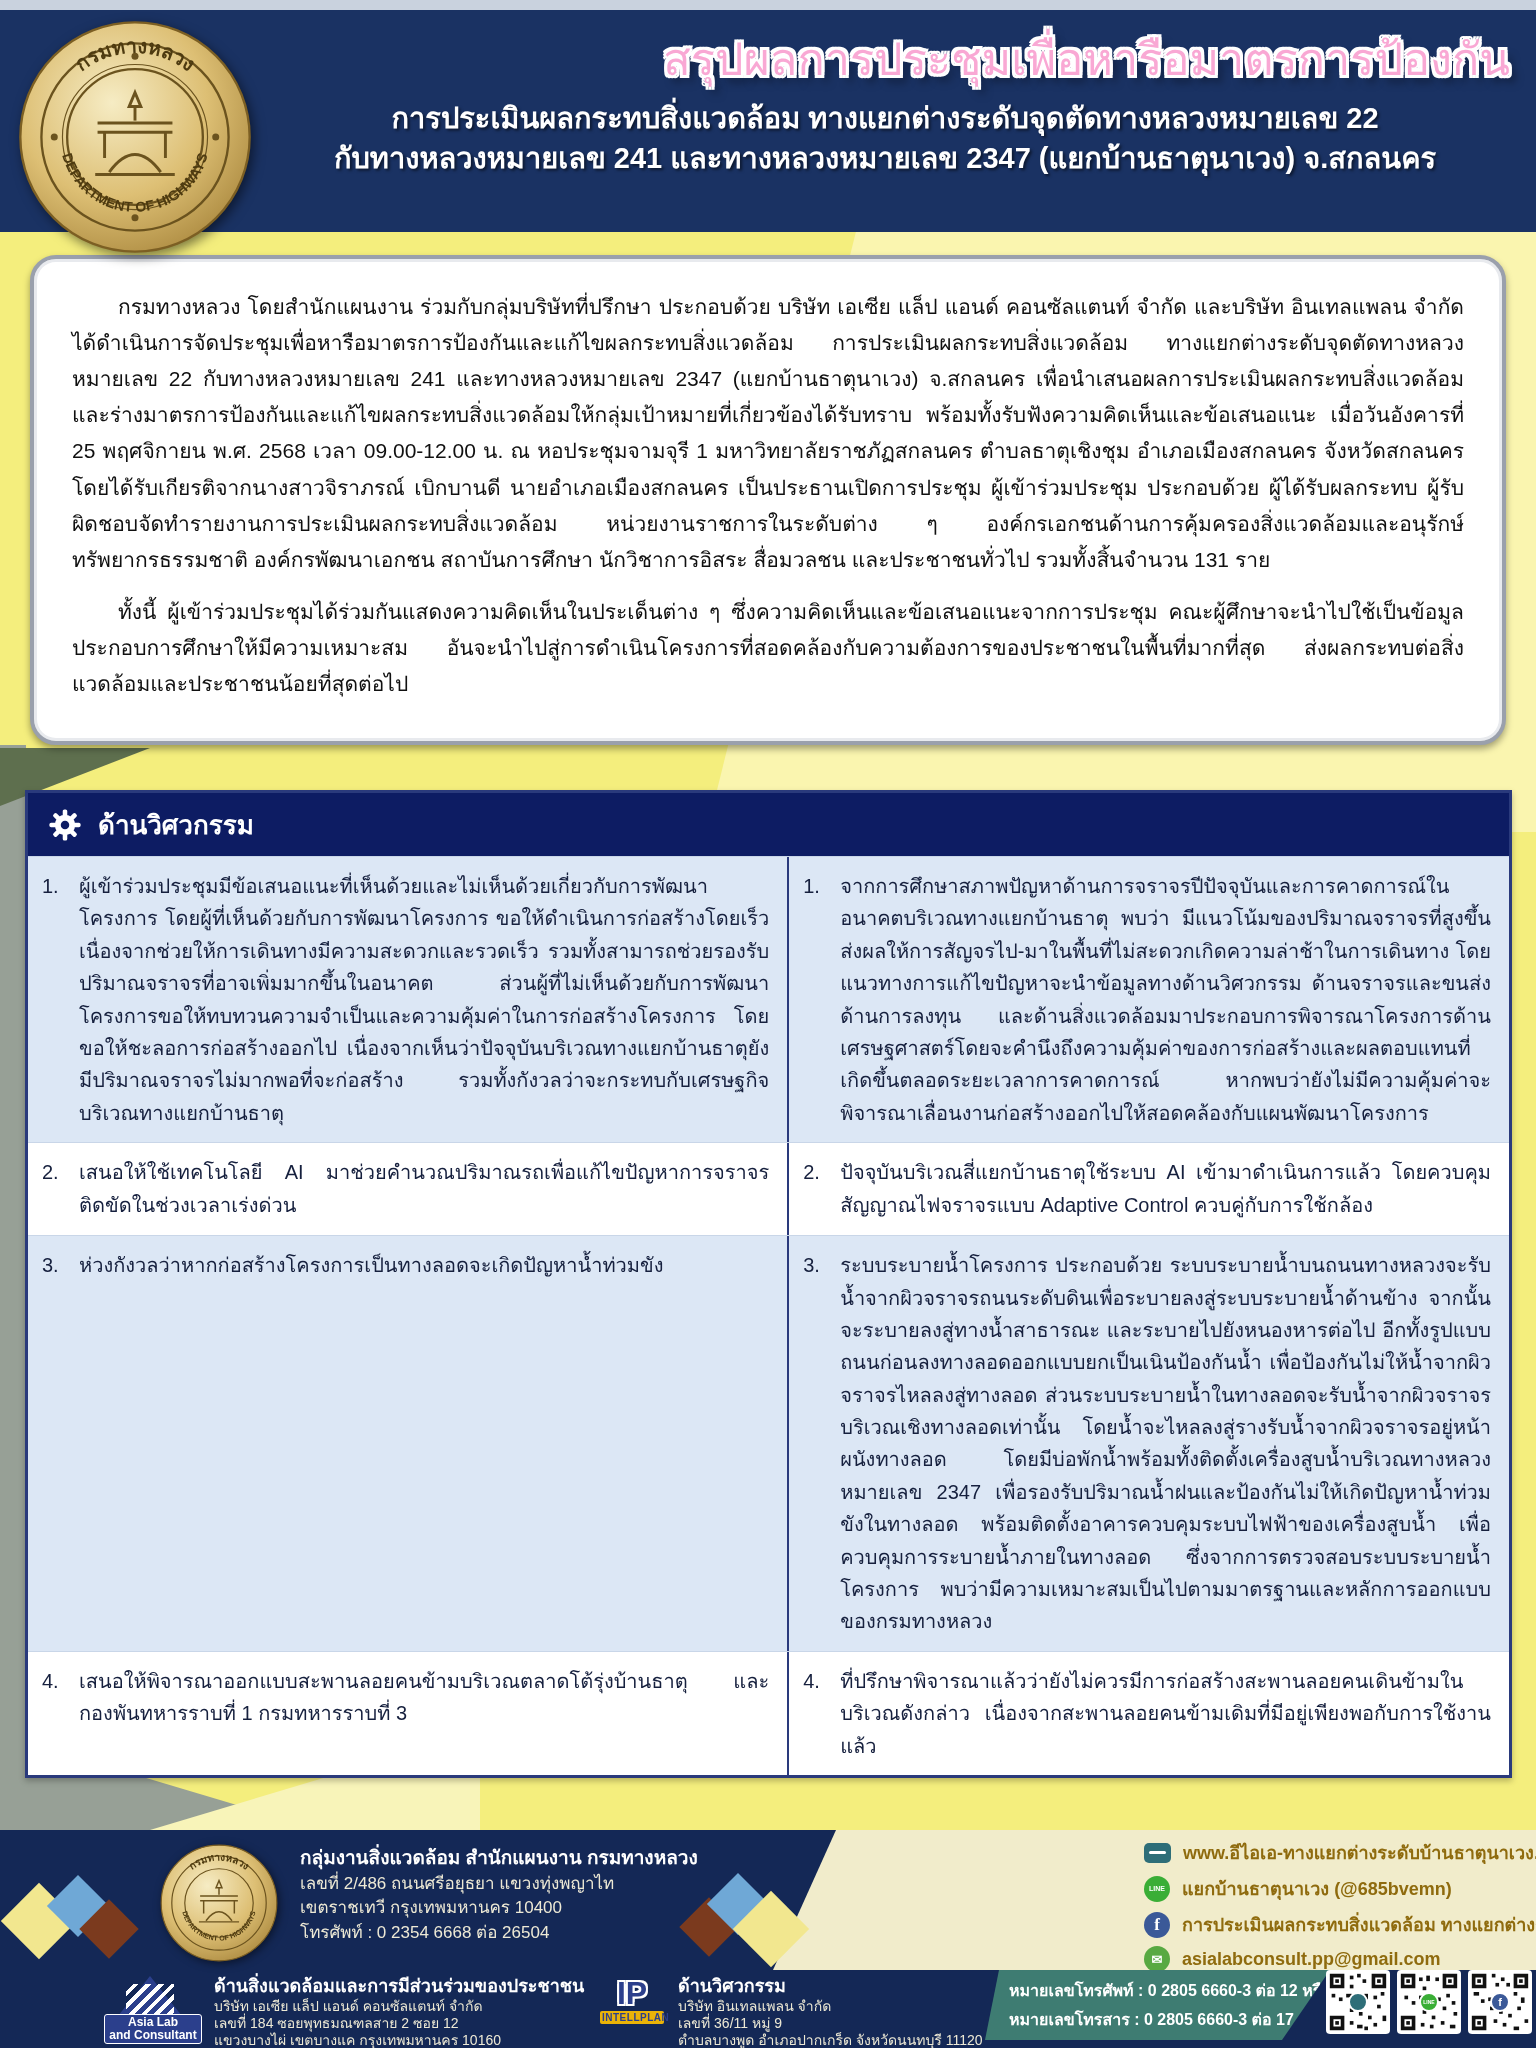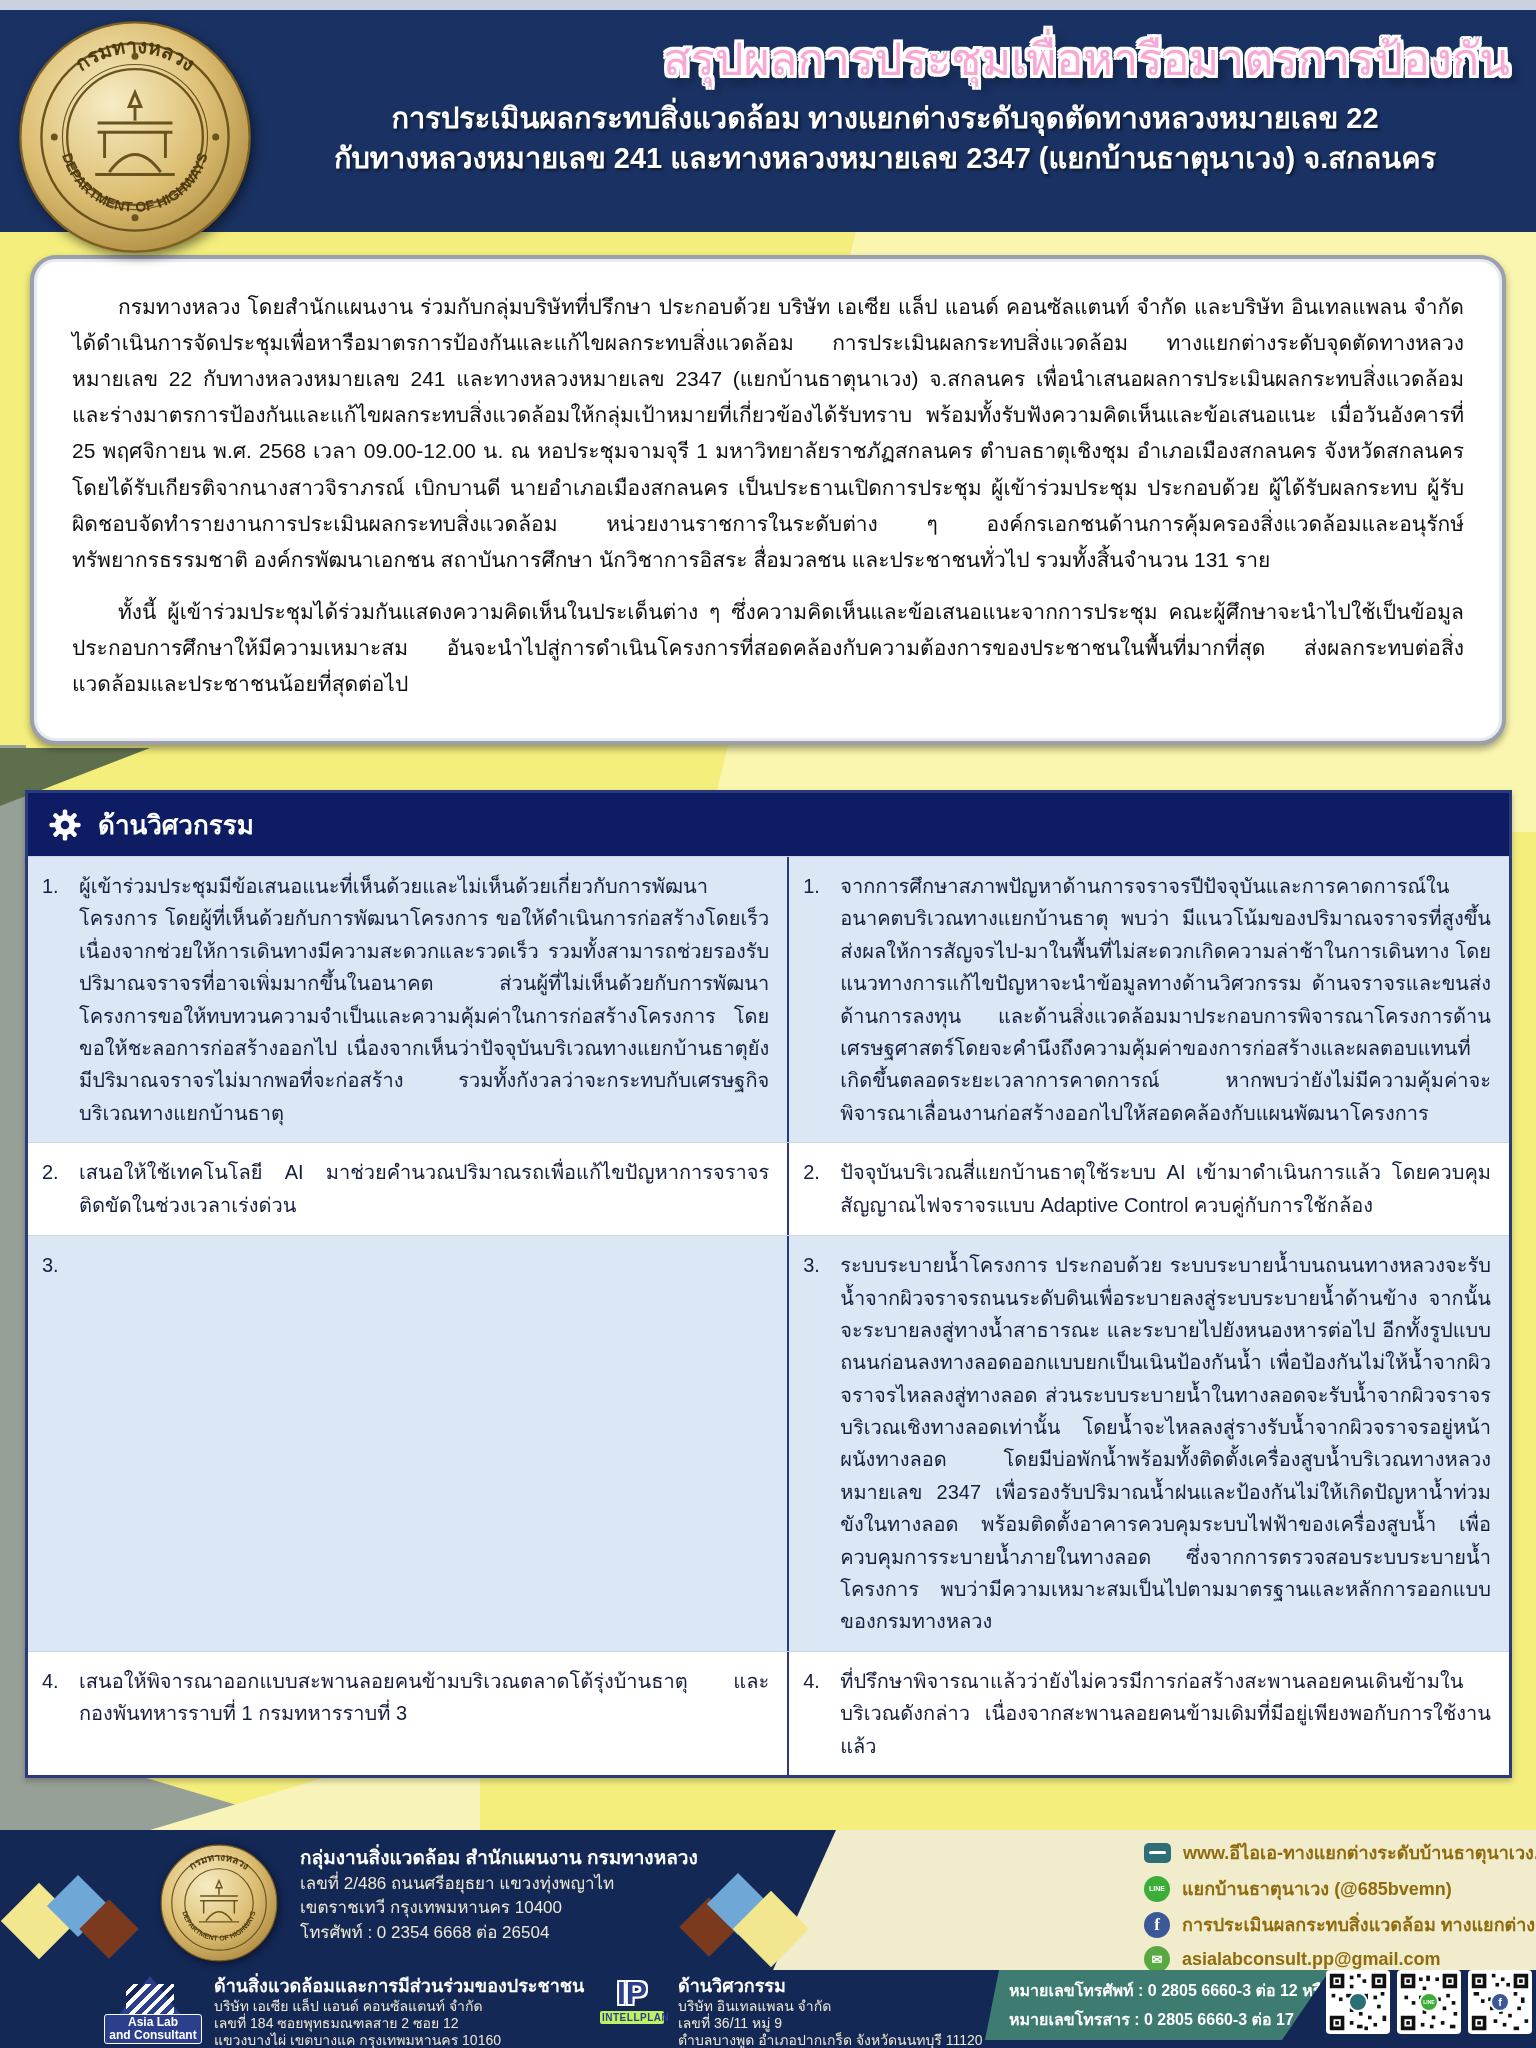--- a/index.html
+++ b/index.html
@@ -82,21 +82,21 @@
   .company .ctext .role{font-size:18px;font-weight:bold;color:#FFFFFF;}
   .asialab{left:104px;}
   .intellplan{left:600px;}
   .al-logo{width:96px;height:62px;position:relative;flex:0 0 auto;}
   .al-tri{position:absolute;left:14px;top:0;width:0;height:0;border-left:32px solid transparent;border-right:32px solid transparent;border-bottom:40px solid #2B3F8C;}
   .al-tri:after{content:"";position:absolute;left:-24px;top:8px;width:48px;height:30px;background:repeating-linear-gradient(135deg,transparent 0 5px,#fff 5px 9px);}
   .al-cap{position:absolute;left:0;top:38px;width:96px;text-align:center;font-size:12px;font-weight:bold;color:#fff;background:#2B3F8C;border:1px solid #fff;border-radius:3px;line-height:1.1;padding:1px 0;}
   .ip-logo{width:64px;height:62px;position:relative;flex:0 0 auto;text-align:center;}
   .ip-mark{font-size:32px;font-weight:bold;color:#2B3F8C;line-height:1.1;
     text-shadow:2px 2px 0 #fff,-2px -2px 0 #fff,2px -2px 0 #fff,-2px 2px 0 #fff;}
-  .ip-cap{font-size:10px;font-weight:bold;color:#2B3F8C;background:#bef264;border-radius:2px;padding:1px 2px;letter-spacing:.5px;}
+  .ip-cap{font-size:10px;font-weight:bold;color:#2B3F8C;background:#eab308;border-radius:2px;padding:1px 2px;letter-spacing:.5px;}
 
   .phone-box{position:absolute;left:985px;top:140px;width:345px;height:70px;background:#3E7C72;clip-path:polygon(14px 0,100% 0,calc(100% - 48px) 100%,0 100%);
     display:flex;flex-direction:column;justify-content:center;gap:4px;padding:0 20px 0 24px;box-sizing:border-box;}
   .phone-box div{color:#fff;font-size:16px;font-weight:bold;white-space:nowrap;}
 
   .qr-strip{position:absolute;right:4px;top:140px;display:flex;gap:7px;}
   .qr{width:64px;height:64px;background:#fff;border-radius:4px;position:relative;padding:2px;box-sizing:border-box;}
   .qr svg{display:block;width:100%;height:100%;}
   .qr .qicon{position:absolute;left:50%;top:50%;transform:translate(-50%,-50%);width:20px;height:20px;border-radius:50%;
     display:flex;align-items:center;justify-content:center;color:#fff;font-weight:bold;border:2px solid #fff;box-sizing:border-box;}
@@ -201,20 +201,21 @@
       </div>
       <div class="cell">
         <span class="num">2.</span>
         <span>ปัจจุบันบริเวณสี่แยกบ้านธาตุใช้ระบบ AI เข้ามาดำเนินการแล้ว โดยควบคุมสัญญาณไฟจราจรแบบ Adaptive Control ควบคู่กับการใช้กล้อง</span>
       </div>
     </div>
 
     <div class="row blue r3">
       <div class="cell left">
         <span class="num">3.</span>
+        <span>ห่วงกังวลว่าหากก่อสร้างโครงการเป็นทางลอดจะเกิดปัญหาน้ำท่วมขัง</span>
       </div>
       <div class="cell">
         <span class="num">3.</span>
         <span>ระบบระบายน้ำโครงการ ประกอบด้วย ระบบระบายน้ำบนถนนทางหลวงจะรับน้ำจากผิวจราจรถนนระดับดินเพื่อระบายลงสู่ระบบระบายน้ำด้านข้าง จากนั้นจะระบายลงสู่ทางน้ำสาธารณะ และระบายไปยังหนองหารต่อไป อีกทั้งรูปแบบถนนก่อนลงทางลอดออกแบบยกเป็นเนินป้องกันน้ำ เพื่อป้องกันไม่ให้น้ำจากผิวจราจรไหลลงสู่ทางลอด ส่วนระบบระบายน้ำในทางลอดจะรับน้ำจากผิวจราจรบริเวณเชิงทางลอดเท่านั้น โดยน้ำจะไหลลงสู่รางรับน้ำจากผิวจราจรอยู่หน้าผนังทางลอด โดยมีบ่อพักน้ำพร้อมทั้งติดตั้งเครื่องสูบน้ำบริเวณทางหลวงหมายเลข 2347 เพื่อรองรับปริมาณน้ำฝนและป้องกันไม่ให้เกิดปัญหาน้ำท่วมขังในทางลอด พร้อมติดตั้งอาคารควบคุมระบบไฟฟ้าของเครื่องสูบน้ำ เพื่อควบคุมการระบายน้ำภายในทางลอด ซึ่งจากการตรวจสอบระบบระบายน้ำโครงการ พบว่ามีความเหมาะสมเป็นไปตามมาตรฐานและหลักการออกแบบของกรมทางหลวง</span>
       </div>
     </div>
 
     <div class="row white r4">
       <div class="cell left">
         <span class="num">4.</span>

